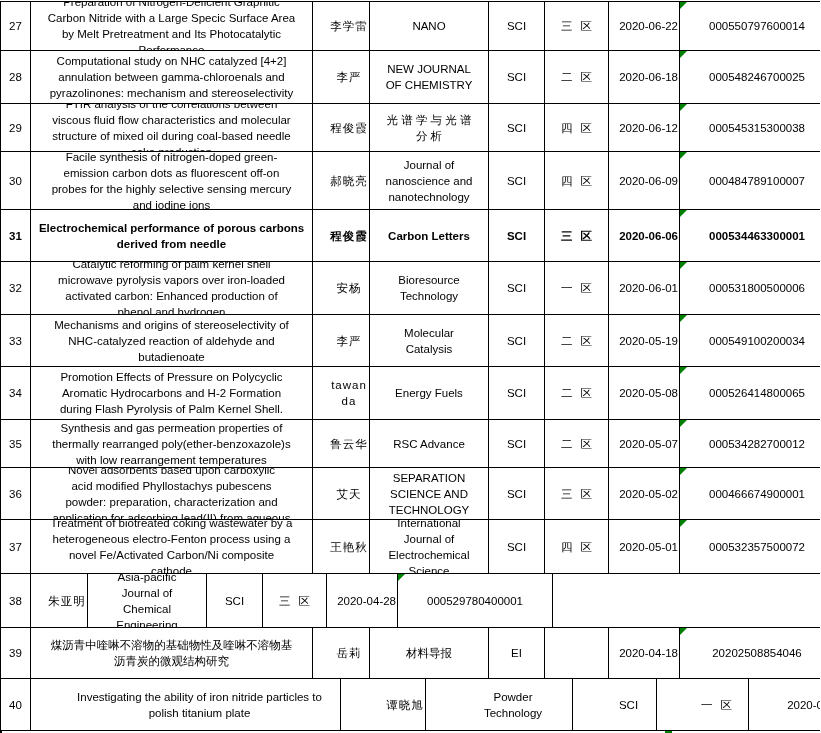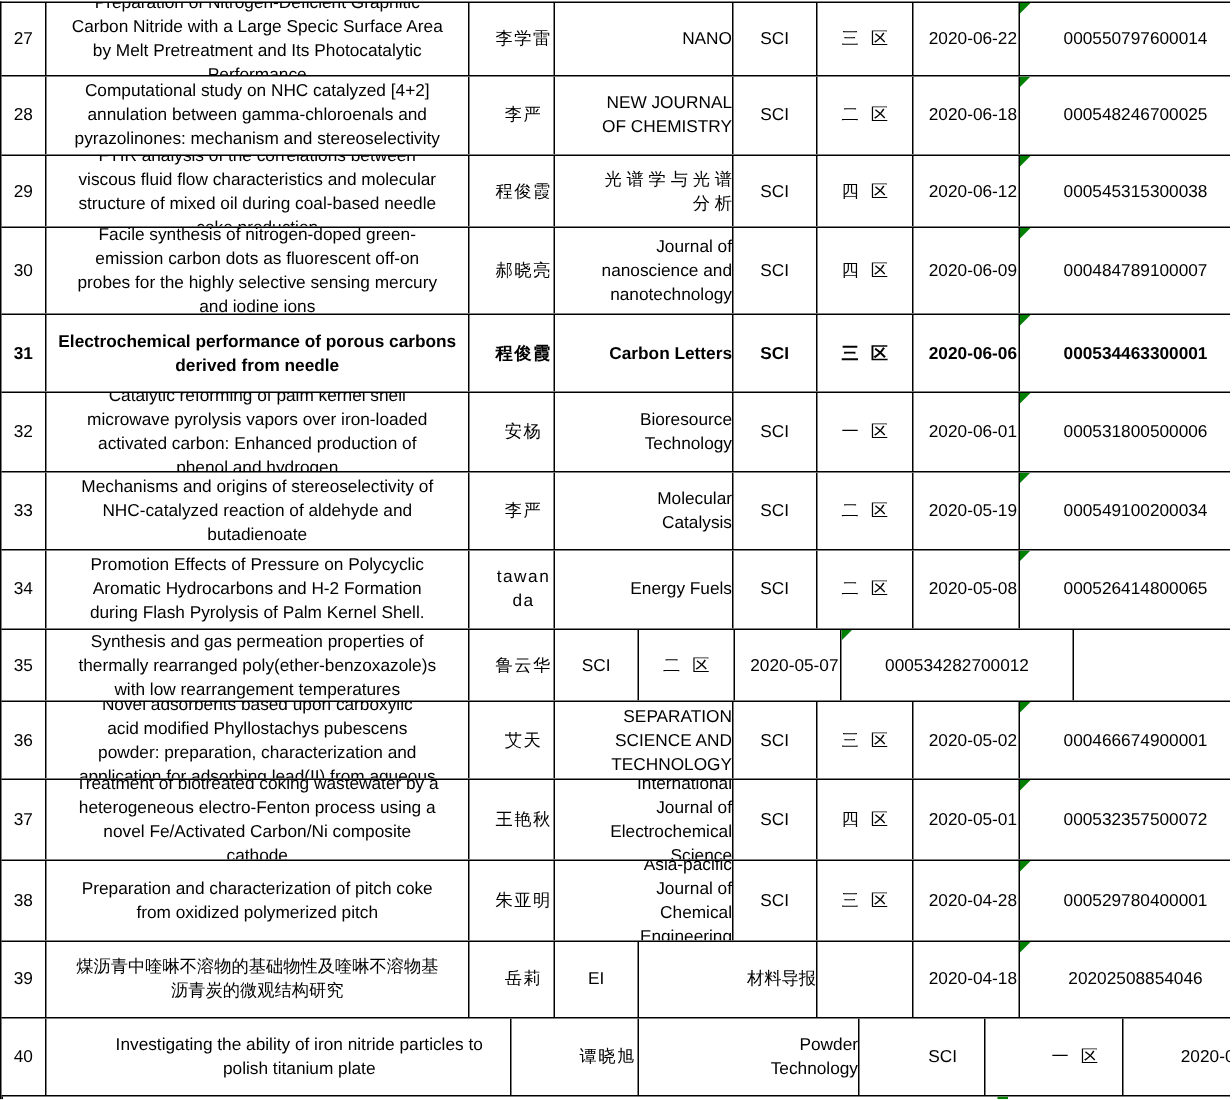--- a/index.html
+++ b/index.html
@@ -33,21 +33,21 @@
     overflow:hidden;
     line-height:16px;
     position:relative;
     flex:0 0 auto;
   }
   .c-no{width:30px;}
   .c-title{width:282px;}
   .c-title .txt{white-space:pre-line;width:100%;}
   .c-author{width:41px;word-break:break-all;letter-spacing:1px;margin-left:16px;}
   .c-journal{width:119px;}
-  .c-journal .txt{white-space:pre-line;width:100%;text-align:right;}
+  .c-journal .txt{white-space:pre-line;width:100%;}
   .c-index{width:56px;}
   .c-zone{width:64px;}
   .c-zone .txt{letter-spacing:8px;margin-right:-8px;}
   .c-date{width:71px;justify-content:flex-end;padding-right:1px;}
   .c-id{width:155px;}
   .flag{
     position:absolute;top:0;left:0;
     width:0;height:0;
     border-top:7px solid #008000;
     border-right:7px solid transparent;
@@ -315,20 +315,23 @@
       <div class="txt">35</div>
     </div>
     <div class="cell c-title">
       <div class="txt">Synthesis and gas permeation properties of
 thermally rearranged poly(ether-benzoxazole)s
 with low rearrangement temperatures</div>
     </div>
     <div class="cell c-author">
       <div class="txt">鲁云华</div>
     </div>
+    <div class="cell c-journal">
+      <div class="txt">RSC Advance</div>
+    </div>
     <div class="cell c-index">
       <div class="txt">SCI</div>
     </div>
     <div class="cell c-zone">
       <div class="txt">二区</div>
     </div>
     <div class="cell c-date">
       <div class="txt">2020-05-07</div>
     </div>
     <div class="cell c-id">
@@ -398,24 +401,20 @@
     </div>
     <div class="cell c-id">
       <div class="flag"></div>
       <div class="txt">000532357500072</div>
     </div>
   </div>
         <div class="row" style="height: 54px;">
     <div class="cell c-no">
       <div class="txt">38</div>
     </div>
-    <div class="cell c-title">
-      <div class="txt">Preparation and characterization of pitch coke
-from oxidized polymerized pitch</div>
-    </div>
     <div class="cell c-author">
       <div class="txt">朱亚明</div>
     </div>
     <div class="cell c-journal">
       <div class="txt">Asia-pacific
 Journal of
 Chemical
 Engineering</div>
     </div>
     <div class="cell c-index">
@@ -436,25 +435,25 @@
     <div class="cell c-no">
       <div class="txt">39</div>
     </div>
     <div class="cell c-title">
       <div class="txt">煤沥青中喹啉不溶物的基础物性及喹啉不溶物基
 沥青炭的微观结构研究</div>
     </div>
     <div class="cell c-author">
       <div class="txt">岳莉</div>
     </div>
+    <div class="cell c-journal">
+      <div class="txt">材料导报</div>
+    </div>
     <div class="cell c-index">
       <div class="txt">EI</div>
-    </div>
-    <div class="cell c-journal">
-      <div class="txt">材料导报</div>
     </div>
     <div class="cell c-zone">
       <div class="txt"></div>
     </div>
     <div class="cell c-date">
       <div class="txt">2020-04-18</div>
     </div>
     <div class="cell c-id">
       <div class="flag"></div>
       <div class="txt">20202508854046</div>

